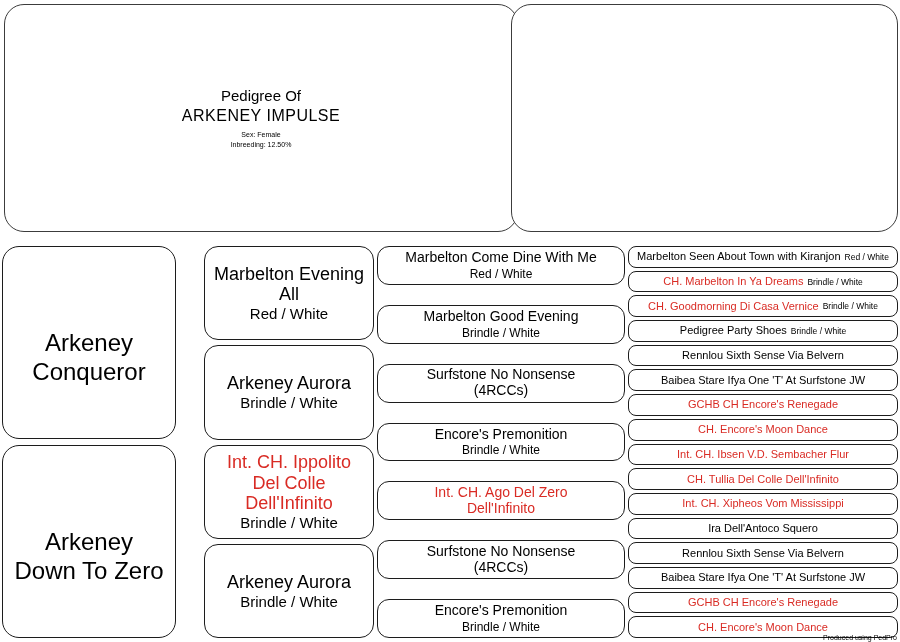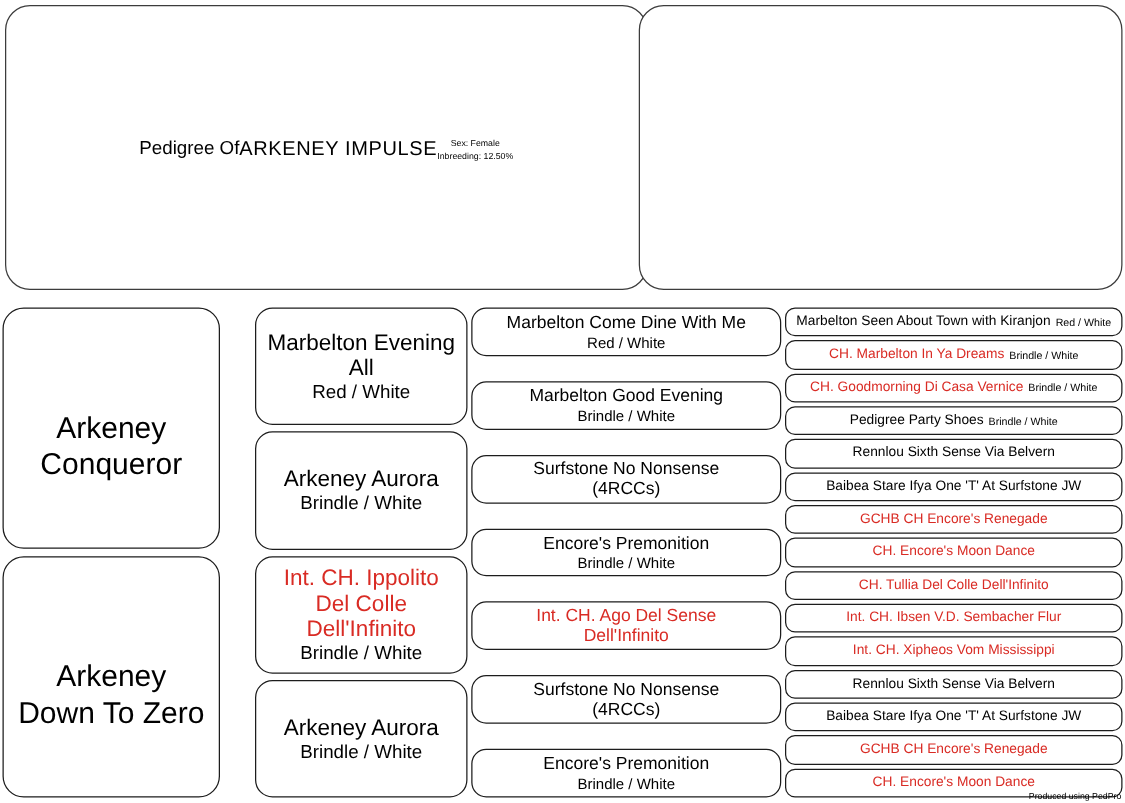--- a/index.html
+++ b/index.html
@@ -7,21 +7,21 @@
     width:900px; height:642px; position:relative; background:#ffffff;
     font-family:"Liberation Sans", sans-serif; color:#000;
     overflow:hidden;
   }
   .panel {
     position:absolute; background:#fff; border:1px solid #3c3c3c;
     border-radius:20px; box-sizing:border-box;
   }
   #title-panel {
     left:4px; top:4px; width:514px; height:228px;
-    display:flex; flex-direction:row; align-items:center; justify-content:center;
+    display:flex; flex-direction:column; align-items:center; justify-content:center;
     text-align:center;
   }
   #blank-panel { left:511px; top:4px; width:387px; height:228px; }
 
   .t-prefix { font-size:15px; }
   .t-name   { font-size:16px; margin-top:3px; letter-spacing:0.5px; }
   .t-sub    { font-size:7px; line-height:1.35; margin-top:5px; }
 
   .col {
     position:absolute; top:246px; height:392px;
@@ -120,21 +120,21 @@
   <div class="pbox">
     <span class="pname">Surfstone No Nonsense
 (4RCCs)</span>
 
   </div>
   <div class="pbox">
     <span class="pname">Encore's Premonition</span>
     <span class="pcolor">Brindle / White</span>
   </div>
   <div class="pbox red">
-    <span class="pname">Int. CH. Ago Del Sense
+    <span class="pname">Int. CH. Ago Del Zero
 Dell'Infinito</span>
 
   </div>
   <div class="pbox">
     <span class="pname">Surfstone No Nonsense
 (4RCCs)</span>
 
   </div>
   <div class="pbox">
     <span class="pname">Encore's Premonition</span>
@@ -169,32 +169,36 @@
   </div>
   <div class="pbox red">
     <span class="pname">GCHB CH Encore's Renegade</span>
 
   </div>
   <div class="pbox red">
     <span class="pname">CH. Encore's Moon Dance</span>
 
   </div>
   <div class="pbox red">
+    <span class="pname">Int. CH. Ibsen V.D. Sembacher Flur</span>
+
+  </div>
+  <div class="pbox red">
     <span class="pname">CH. Tullia Del Colle Dell'Infinito</span>
 
   </div>
   <div class="pbox red">
-    <span class="pname">Int. CH. Ibsen V.D. Sembacher Flur</span>
-
-  </div>
-  <div class="pbox red">
     <span class="pname">Int. CH. Xipheos Vom Mississippi</span>
 
   </div>
   <div class="pbox">
+    <span class="pname">Ira Dell'Antoco Squero</span>
+
+  </div>
+  <div class="pbox">
     <span class="pname">Rennlou Sixth Sense Via Belvern</span>
 
   </div>
   <div class="pbox">
     <span class="pname">Baibea Stare Ifya One 'T' At Surfstone JW</span>
 
   </div>
   <div class="pbox red">
     <span class="pname">GCHB CH Encore's Renegade</span>
 

